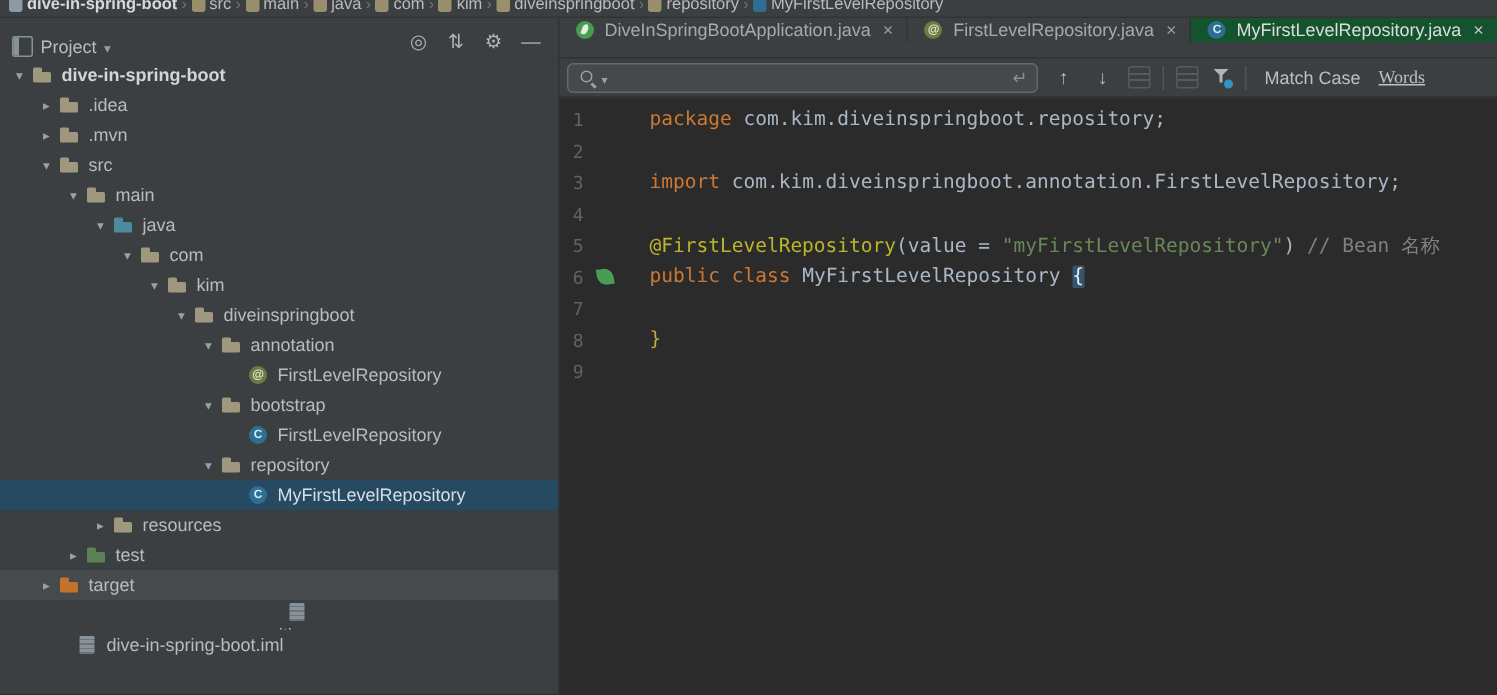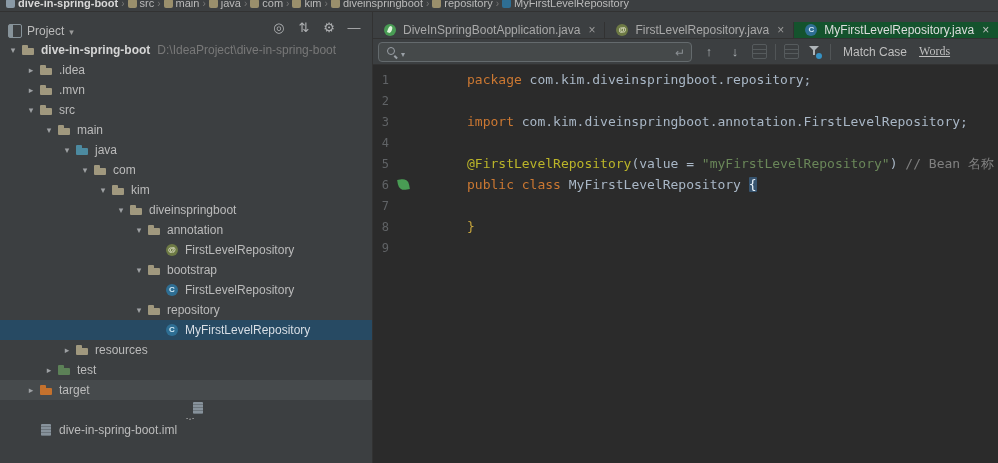--- a/index.html
+++ b/index.html
@@ -58,21 +58,21 @@
   .i-annotation::before{content:"@";position:absolute;left:2px;top:2px;width:12px;height:12px;border-radius:50%;
       background:#6D7A44;color:#E8E8D0;font:bold 8px/12px "Liberation Sans",sans-serif;text-align:center;}
   .i-spring::before{content:"";position:absolute;left:2px;top:2px;width:12px;height:12px;border-radius:50%;background:#499C54;}
   .i-spring::after{content:"";position:absolute;left:6px;top:4px;width:4px;height:7px;background:#DFF2DC;
       border-radius:60% 60% 60% 0;transform:rotate(20deg);}
   .i-file::before{content:"";position:absolute;left:3px;top:2px;width:10px;height:12px;border-radius:1px;
       background:repeating-linear-gradient(to bottom,#87929B 0 2px,#6C757C 2px 3px);}
 
   
   .editor{flex:1;min-width:0;display:flex;flex-direction:column;background:#2B2B2B;}
-  .tabbar{height:26px;flex:none;background:#3C3F41;display:flex;align-items:flex-end;border-bottom:1px solid #323232;}
+  .tabbar{height:26px;flex:none;background:#3C3F41;display:flex;align-items:flex-start;border-bottom:1px solid #323232;}
   .tab{display:flex;align-items:center;gap:5px;padding:0 9px;font-size:12px;color:#A9A9A9;border-right:1px solid #323232;}
   .tab.active{background:#14532d;color:#DDDDDD;}
   .tab-close{color:#9A9A9A;font-size:12px;margin-left:3px;}
   .tab.active .tab-close{color:#C2C2C2;}
 
   .findbar{height:25px;flex:none;background:#3C3F41;border-bottom:1px solid #323232;
            display:flex;align-items:center;padding:0 5px;gap:8px;}
   .search-field{width:300px;height:18px;flex:none;background:#45494A;border:1px solid #646A6D;border-radius:4px;
                 display:flex;align-items:center;padding:0 6px;gap:3px;}
   .mag{width:13px;height:13px;position:relative;flex:none;}
@@ -95,21 +95,21 @@
   .funnel .dot{position:absolute;right:0;bottom:0;width:6px;height:6px;border-radius:50%;background:#3592C4;}
   .fb-label{color:#BFBFBF;font-size:12px;margin-left:4px;}
   .fb-label.words{text-decoration:underline;font-family:Liberation Serif, serif;}
 
   .code{flex:1;padding-top:4px;font-family:"DejaVu Sans Mono",monospace;font-size:13px;overflow:hidden;}
   .cl{height:21px;display:flex;align-items:center;padding-left:6px;}
   .ln{width:10px;flex:none;text-align:right;color:#606366;font-size:12px;font-family:"DejaVu Sans Mono",monospace;}
   .gut{width:44px;flex:none;position:relative;height:100%;}
   .bean{position:absolute;left:9px;top:5px;width:11px;height:11px;background:#499C54;
         border-radius:0 60% 0 60%;transform:rotate(-10deg);}
-  .ctext{white-space:pre;margin-left:34px;}
+  .ctext{white-space:pre;}
   .tk-kw{color:#CC7832;}
   .tk-pl{color:#A9B7C6;}
   .tk-ann{color:#BBB529;}
   .tk-str{color:#6A8759;}
   .tk-cmt{color:#808080;}
   .tk-brO{background:#37546F;color:#E8F2FA;border-radius:1px;}
   .tk-brC{color:#C8A63D;}
 </style>
 </head>
 <body>
@@ -176,21 +176,20 @@
         <span class="ph-btn ph-btn-locate"></span>
         <span class="ph-btn ph-btn-collapse"></span>
         <span class="ph-btn ph-btn-settings"></span>
         <span class="ph-btn ph-btn-hide"></span>
       </div>
       <div class="tree" id="tree">
           <div class="trow" style="padding-left: 6px;">
             <span class="arrow">▾</span>
             <span class="ticon f i-folder"></span>
             <span class="tlabel bold">dive-in-spring-boot</span>
-            <span class="tpath">D:\IdeaProject\dive-in-spring-boot</span>
           </div>
           <div class="trow" style="padding-left: 24px;">
             <span class="arrow">▸</span>
             <span class="ticon f i-folder"></span>
             <span class="tlabel">.idea</span>
           </div>
           <div class="trow" style="padding-left: 24px;">
             <span class="arrow">▸</span>
             <span class="ticon f i-folder"></span>
             <span class="tlabel">.mvn</span>
@@ -268,21 +267,21 @@
           <div class="trow hovered" style="padding-left: 24px;">
             <span class="arrow">▸</span>
             <span class="ticon f i-folder-excluded"></span>
             <span class="tlabel">target</span>
           </div>
           <div class="trow" style="padding-left: 24px; flex-direction: column;">
             <span class="arrow"></span>
             <span class="ticon i-file"></span>
             <span class="tlabel">.gitignore</span>
           </div>
-          <div class="trow" style="padding-left: 24px;">
+          <div class="trow" style="padding-left: 36px;">
             <span class="arrow"></span>
             <span class="ticon i-file"></span>
             <span class="tlabel">dive-in-spring-boot.iml</span>
           </div>
         </div>
     </aside>
 
     <section class="editor">
 
       <div class="tabbar" id="tabbar">

